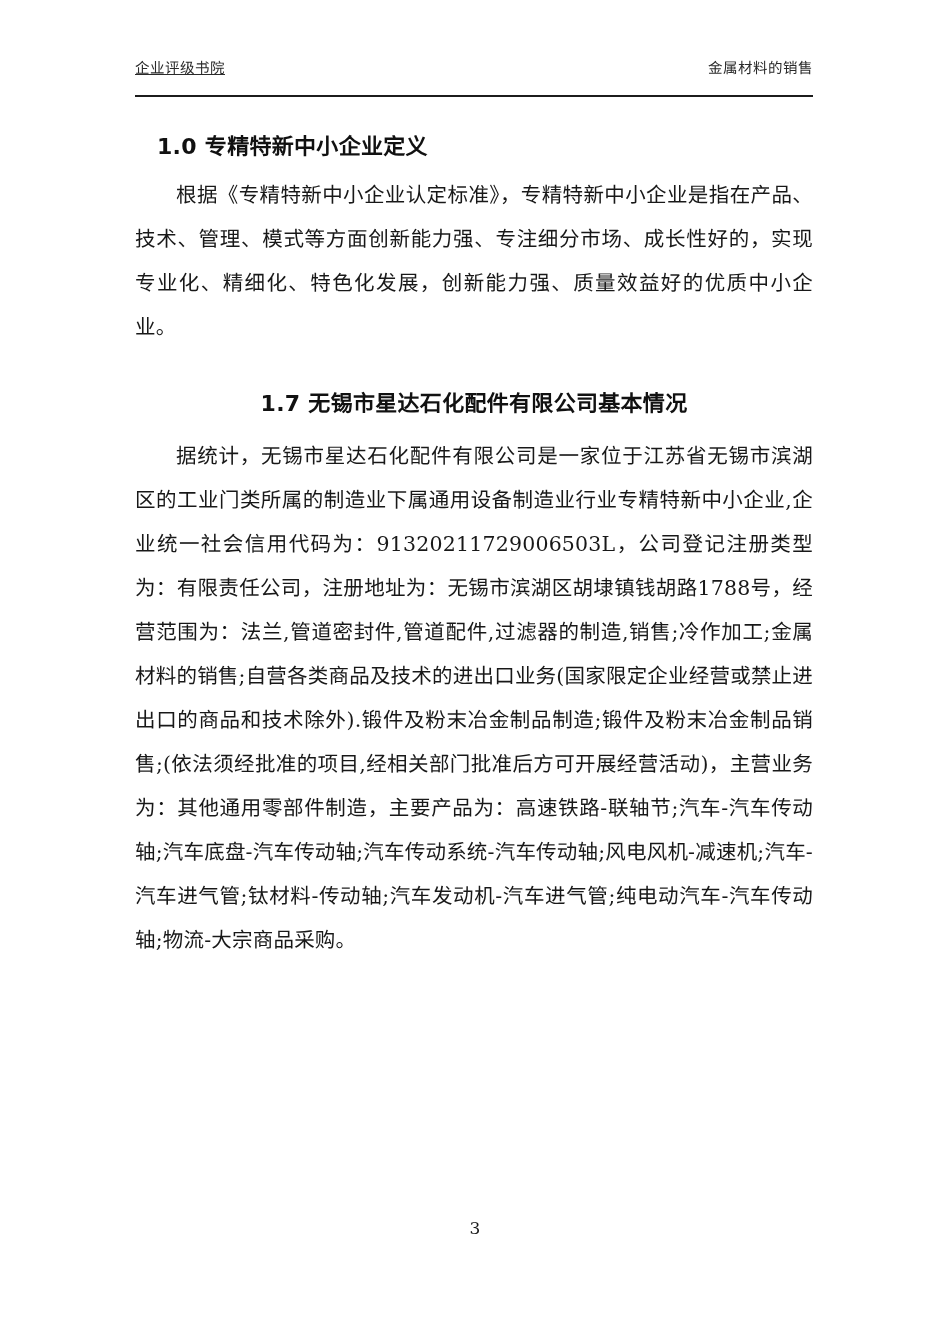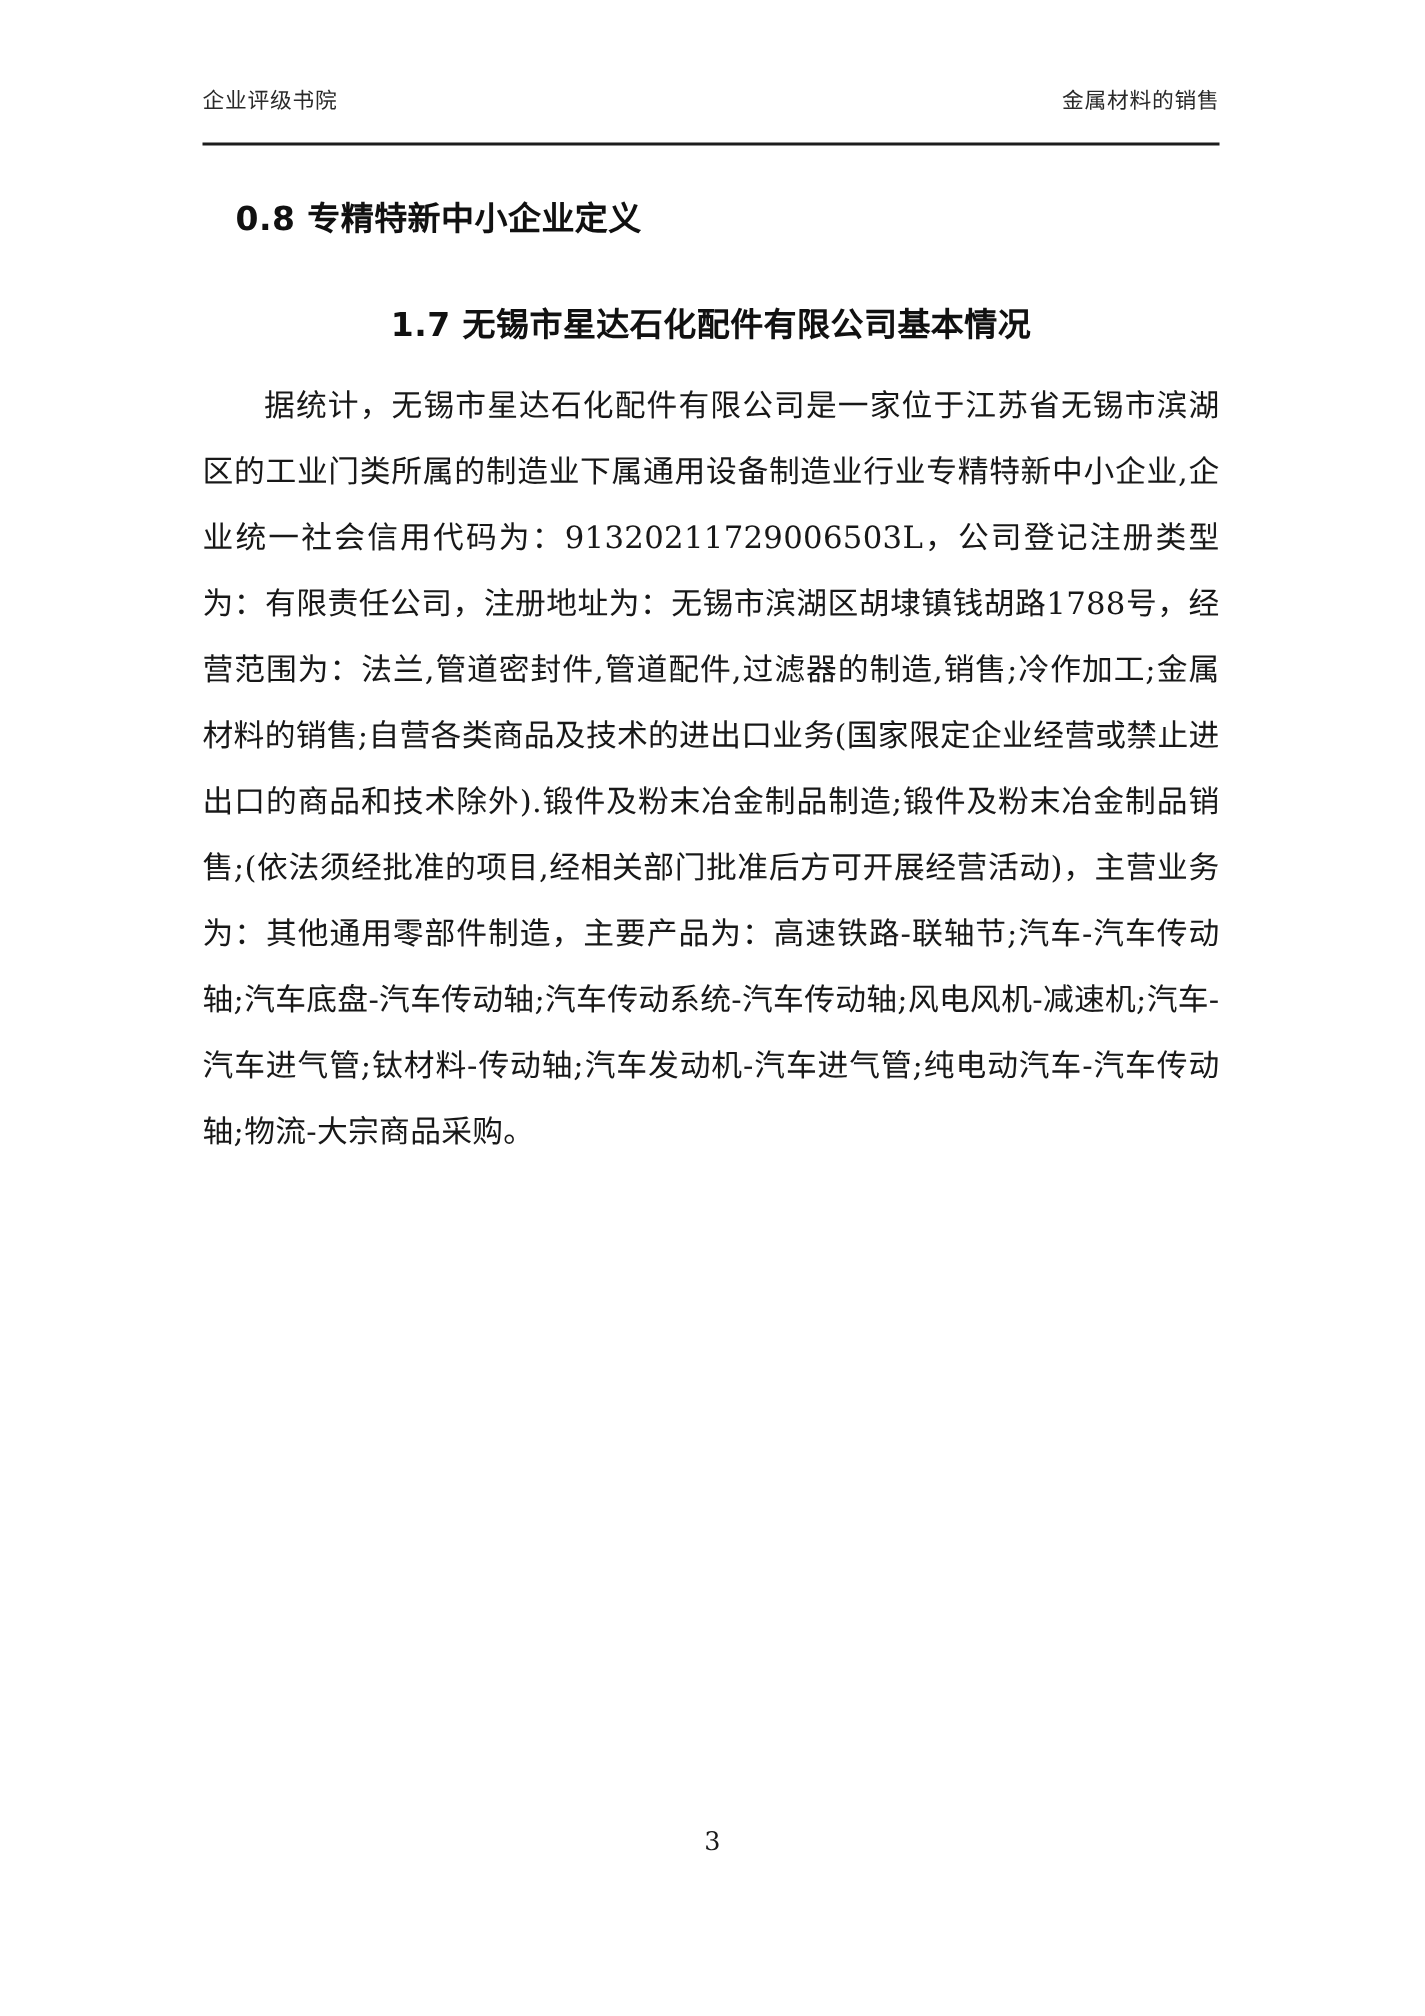--- a/index.html
+++ b/index.html
@@ -37,21 +37,21 @@
     padding-bottom: 3px;
   }
   .header-text {
     font-family: "DejaVu Sans", "Liberation Sans", sans-serif;
     font-size: 14.5px;
     letter-spacing: 0.5px;
     color: #2a2a2a;
     white-space: nowrap;
     line-height: 1.2;
   }
-  .header-left  { text-align: center; }
+  .header-left  { text-align: center; text-decoration: underline; }
   .header-right { text-align: right; }
 
   
   .content {
     position: absolute;
     left: 135px;
     top: 108px;
     width: 678px;
   }
 
@@ -119,22 +119,23 @@
 <div class="page">
 
   <div class="page-header">
     <span class="header-text header-left">企业评级书院</span>
     <span class="header-text header-right">金属材料的销售</span>
   </div>
 
   <div class="content">
 
 
-    <h2 class="sub-title">0.8 专精特新中小企业定义</h2>
+    <h2 class="sub-title">1.0 专精特新中小企业定义</h2>
 
+    <p class="body-para">根据《专精特新中小企业认定标准》，专精特新中小企业是指在产品、技术、管理、模式等方面创新能力强、专注细分市场、成长性好的，实现专业化、精细化、特色化发展，创新能力强、质量效益好的优质中小企业。</p>
 
     <h2 class="sub-title centered">1.7 无锡市星达石化配件有限公司基本情况</h2>
 
     <p class="body-para tight">据统计，无锡市星达石化配件有限公司是一家位于江苏省无锡市滨湖区的工业门类所属的制造业下属通用设备制造业行业专精特新中小企业,企业统一社会信用代码为：91320211729006503L，公司登记注册类型为：有限责任公司，注册地址为：无锡市滨湖区胡埭镇钱胡路1788号，经营范围为：法兰,管道密封件,管道配件,过滤器的制造,销售;冷作加工;金属材料的销售;自营各类商品及技术的进出口业务(国家限定企业经营或禁止进出口的商品和技术除外).锻件及粉末冶金制品制造;锻件及粉末冶金制品销售;(依法须经批准的项目,经相关部门批准后方可开展经营活动)，主营业务为：其他通用零部件制造，主要产品为：高速铁路-联轴节;汽车-汽车传动轴;汽车底盘-汽车传动轴;汽车传动系统-汽车传动轴;风电风机-减速机;汽车-汽车进气管;钛材料-传动轴;汽车发动机-汽车进气管;纯电动汽车-汽车传动轴;物流-大宗商品采购。</p>
 
   </div>
 
   <div class="page-footer">
     <span class="page-number">3</span>
   </div>

